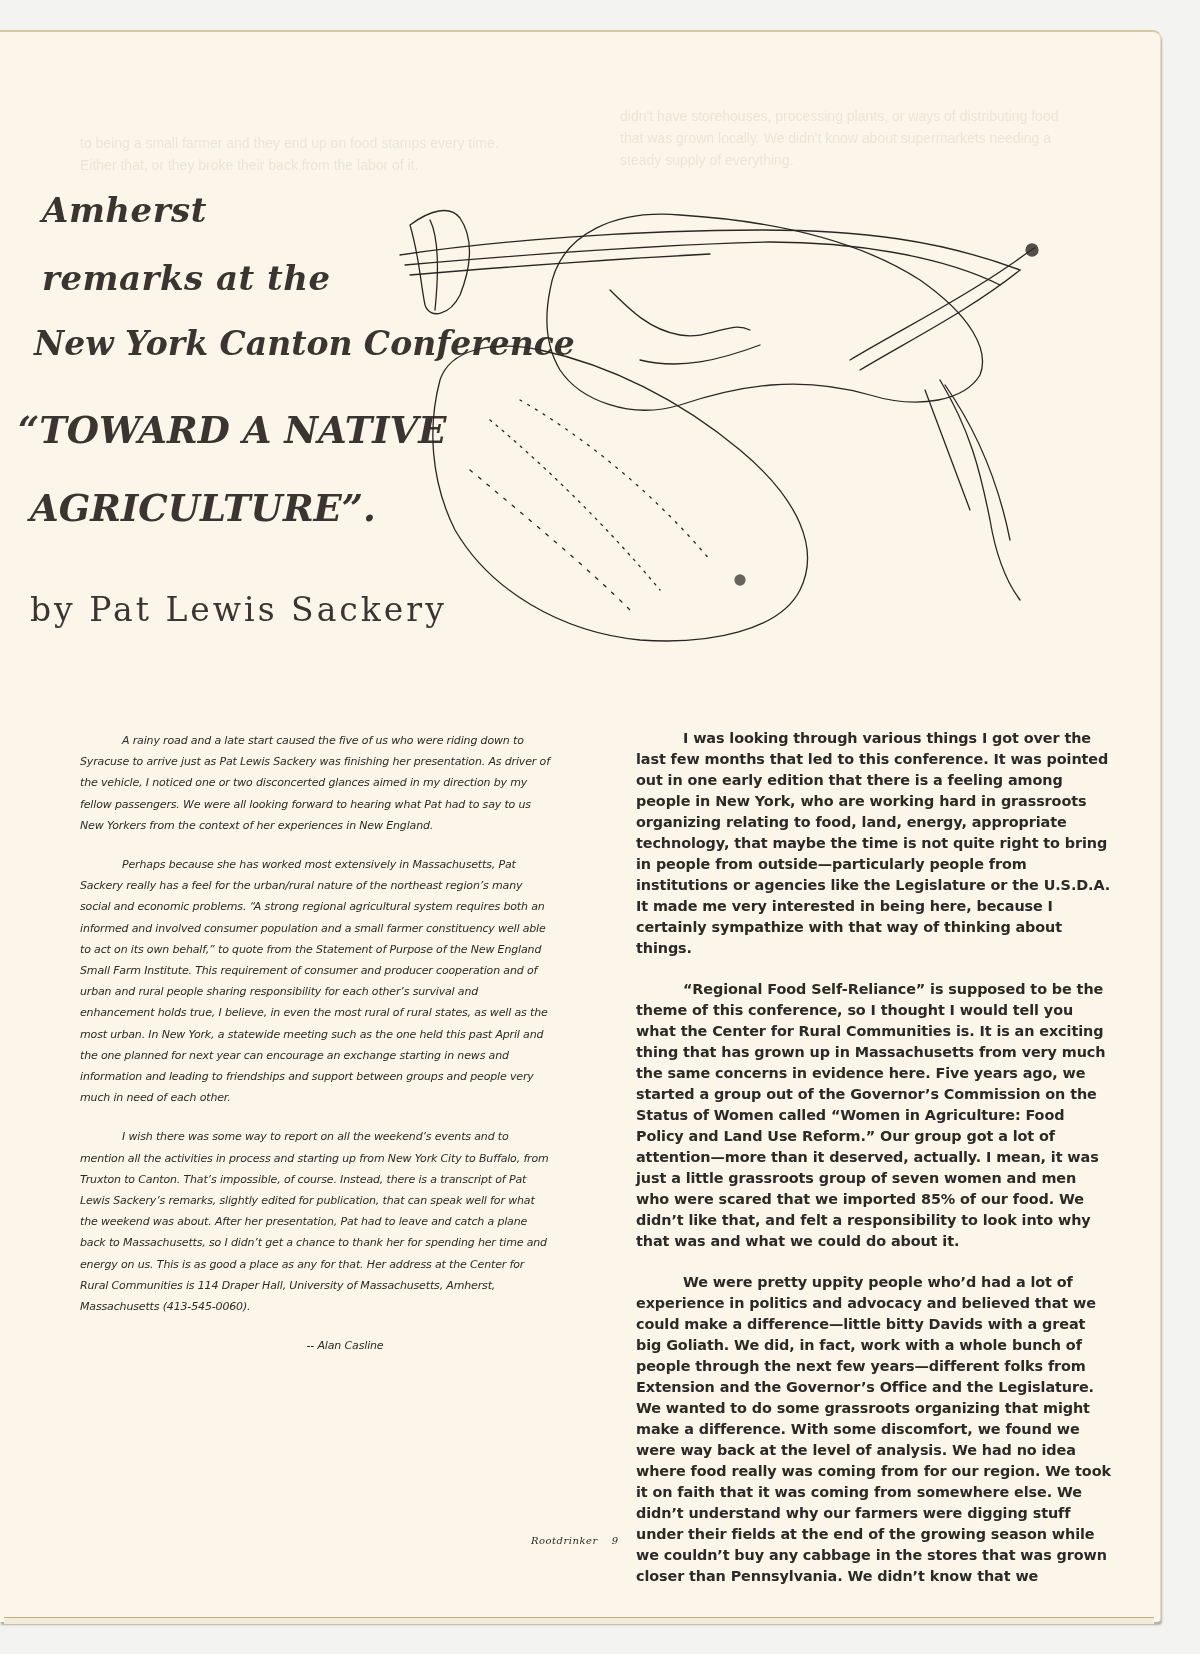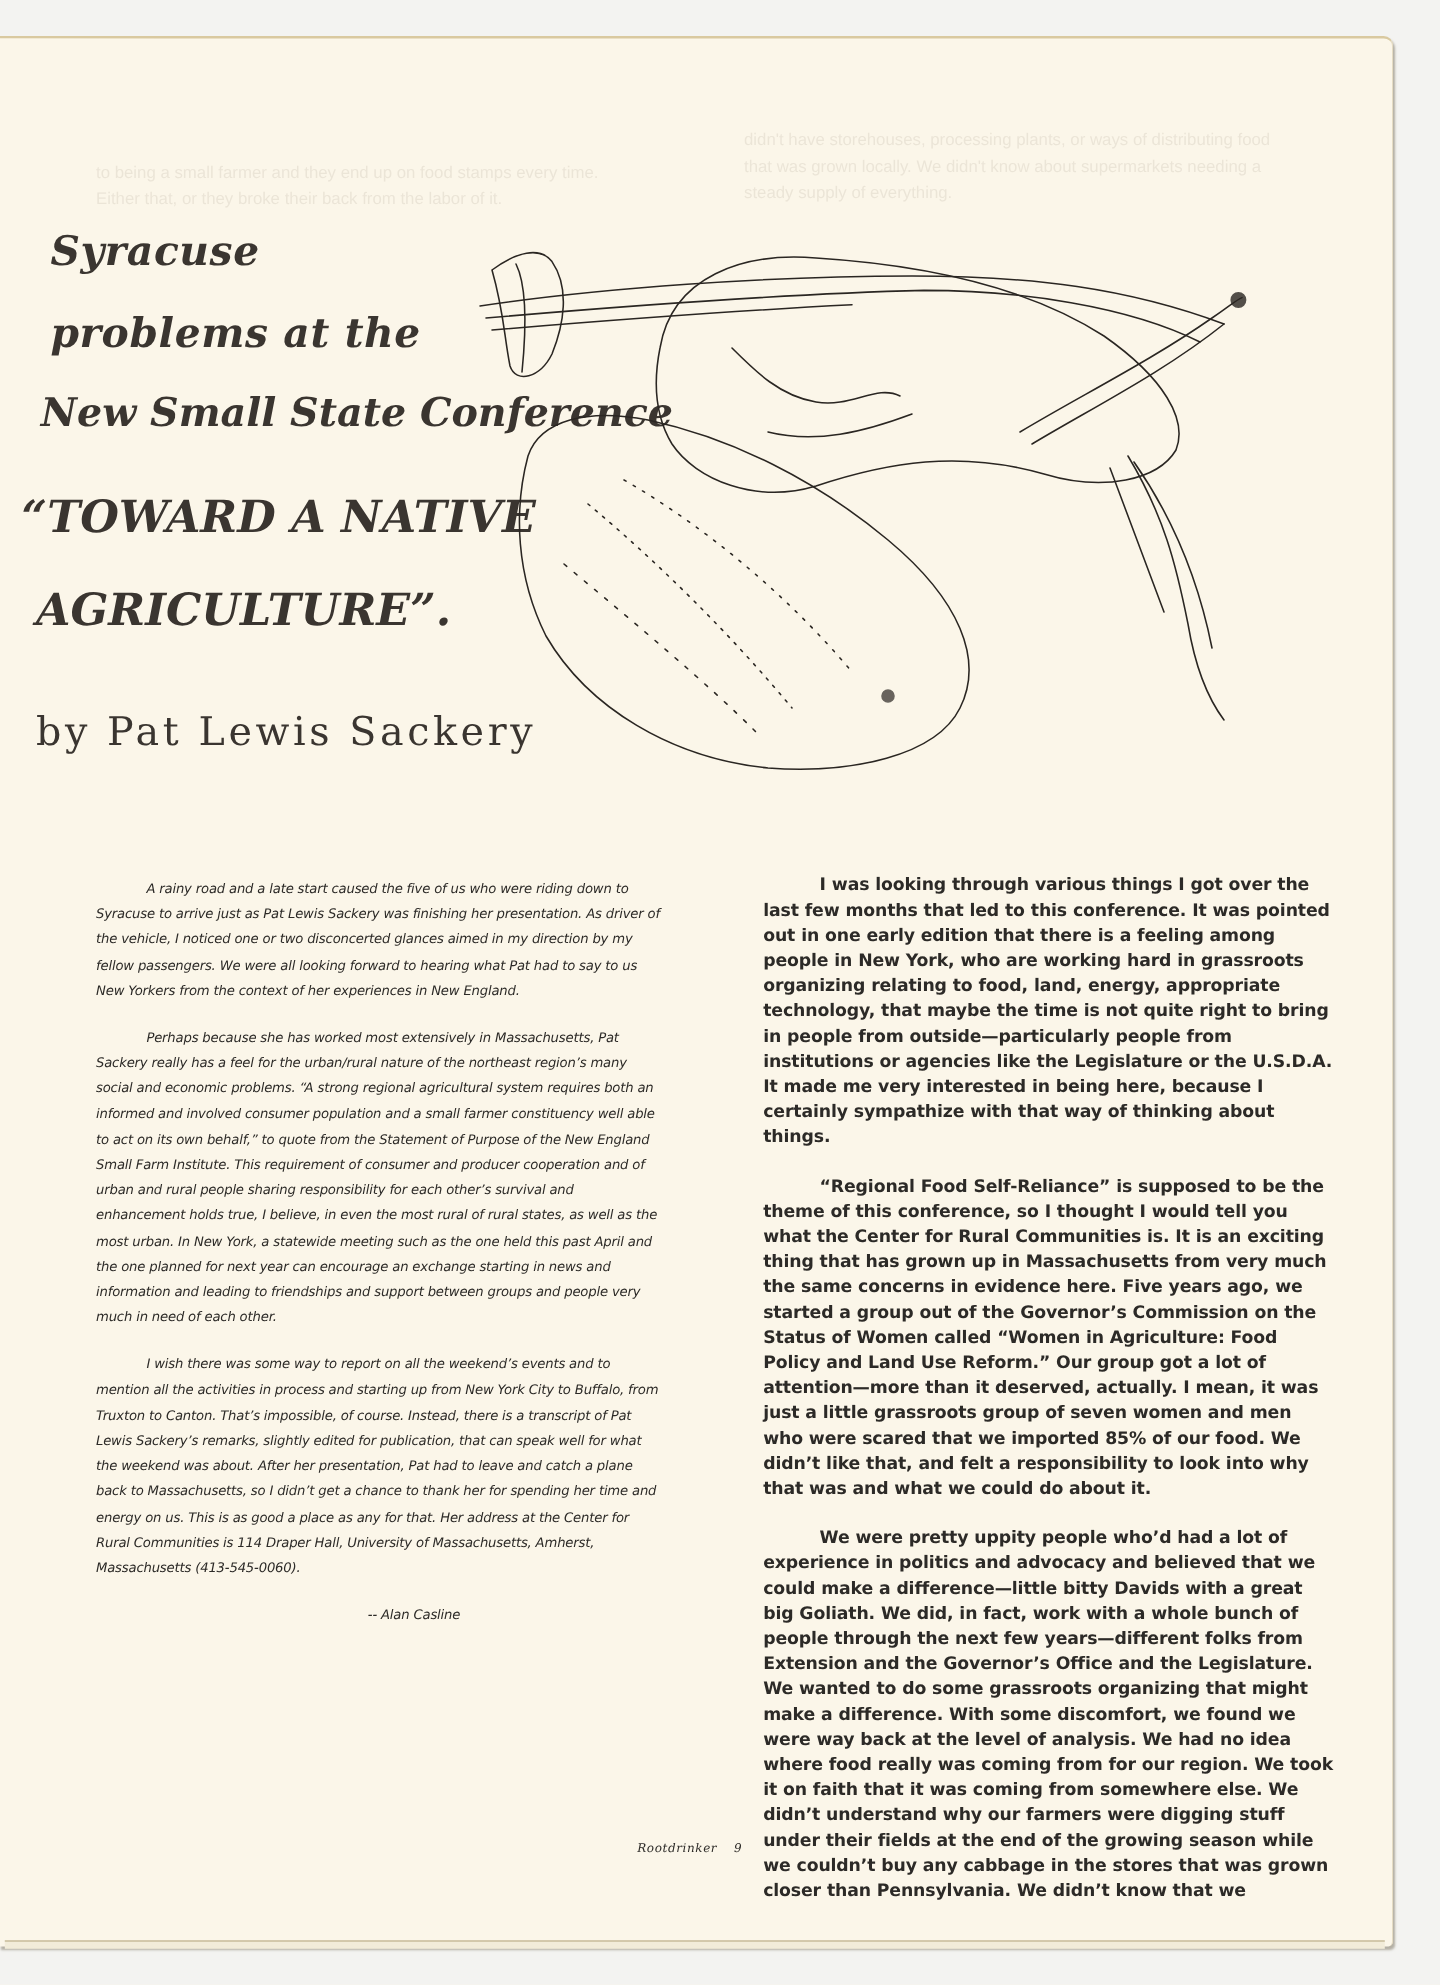--- a/index.html
+++ b/index.html
@@ -94,23 +94,23 @@
   <div class="spine-mark spine-red2"></div>
 </div>
 
 <div class="page"></div>
 <div class="page-bottom-edge"></div>
 
 <div class="ghost" style="left:80px;top:132px;width:440px;">to being a small farmer and they end up on food stamps every time. Either that, or they broke their back from the labor of it.</div>
 <div class="ghost" style="left:620px;top:105px;width:440px;">didn't have storehouses, processing plants, or ways of distributing food that was grown locally. We didn't know about supermarkets needing a steady supply of everything.</div>
 
 <div class="title">
-  <div class="t1">Syracuse</div>
-  <div class="t2">problems at the</div>
-  <div class="t3">New Small State Conference</div>
+  <div class="t1">Amherst</div>
+  <div class="t2">remarks at the</div>
+  <div class="t3">New York Canton Conference</div>
   <div class="t4">“TOWARD A NATIVE</div>
   <div class="t5">AGRICULTURE”.</div>
 </div>
 
 <div class="byline">by Pat Lewis Sackery</div>
 
 <svg class="illustration" viewBox="0 0 720 520" fill="none" stroke="#2a2622" stroke-width="1.3" stroke-linecap="round">
 
   <path d="M20 85 C120 70, 260 60, 380 60 C480 60, 560 70, 640 100"></path>
   <path d="M25 95 C140 85, 270 75, 390 72 C470 72, 560 85, 620 115"></path>

